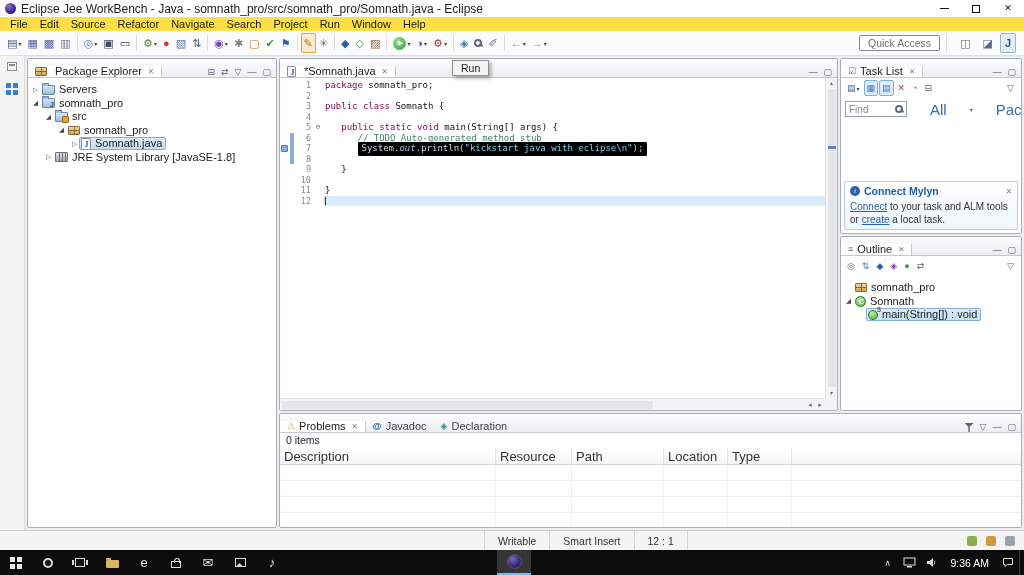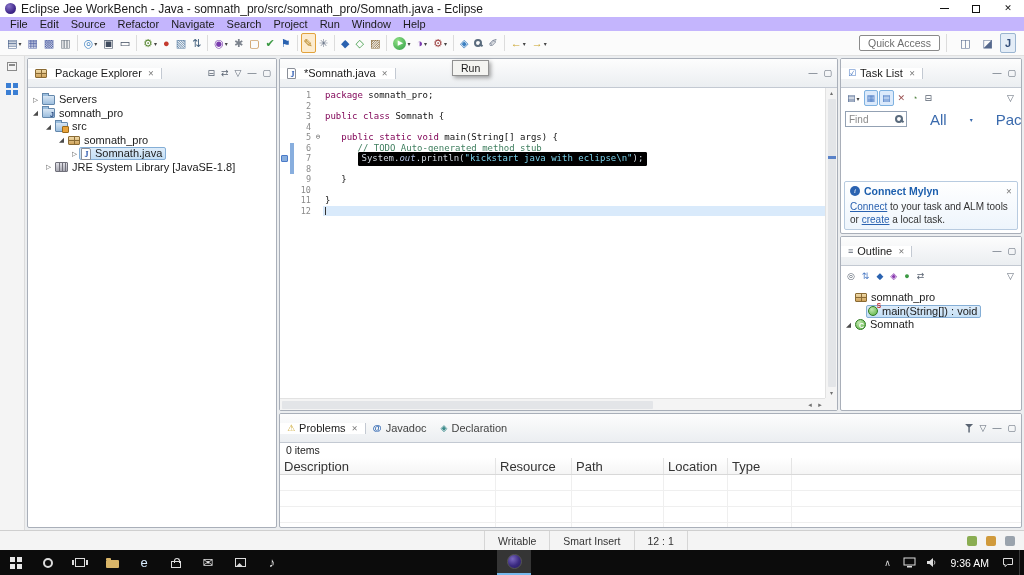--- a/index.html
+++ b/index.html
@@ -11,21 +11,21 @@
   .titlebar{height:17px;display:flex;align-items:center;background:#fff;padding-left:5px;flex:none}
   .app-icon{width:11px;height:11px;border-radius:50%;background:radial-gradient(circle at 35% 30%,#8673c8,#42298c 60%,#2c1a66);margin-right:5px;flex:none}
   .title-text{font-size:12px;white-space:nowrap}
   .win-controls{margin-left:auto;display:flex;height:100%}
   .win-btn{width:32px;height:100%;display:flex;align-items:center;justify-content:center}
   .wc-min{width:9px;height:1px;background:#111}
   .wc-max{width:8px;height:8px;border:1px solid #111}
   .wc-close{font-size:9px;color:#111;line-height:1}
 
   
-  .menubar{height:14px;display:flex;align-items:flex-end;background:#c4b5fd;padding-left:4px;flex:none}
+  .menubar{height:14px;display:flex;align-items:flex-end;background:#fde047;padding-left:4px;flex:none}
   .menu-item{padding:0 6px;font-size:11px;line-height:14px;white-space:nowrap}
 
   
   .toolbar{height:25px;display:flex;align-items:center;background:#fbfbfb;border-bottom:1px solid #e0e0e0;padding:0 4px;flex:none}
   .tb-icons{display:flex;align-items:center}
   .tbi{display:flex;align-items:center;height:20px;padding:0 2px;border:1px solid transparent;border-radius:2px}
   .tbi.pressed{background:#fcecd0;border-color:#e2a23c}
   .tbg{font-size:11px;line-height:1}
   .tbg.small{font-size:9px}
   .ddarrow{font-size:6px;color:#444;margin-left:1px}
@@ -41,21 +41,21 @@
 
   
   .main{height:474px;display:flex;background:#eceef0;flex:none}
   .leftbar{width:25px;background:#f4f4f4;border-right:1px solid #dcdcdc;display:flex;flex-direction:column;align-items:center;flex:none}
   .lb-ico1{width:10px;height:9px;border:1px solid #8a8a8a;position:relative;margin-top:6px}
   .lb-ico1::before{content:"";position:absolute;top:1px;left:1px;right:1px;height:2px;background:#8a8a8a}
   .lb-ico2{position:relative;width:12px;height:12px;margin-top:12px}
   .lb-ico2::before{content:"";position:absolute;left:0;top:0;width:5px;height:5px;background:#3b7fd4;box-shadow:7px 0 0 #3b7fd4,0 7px 0 #3b7fd4,7px 7px 0 #3b7fd4}
 
   .panel{background:#fff;border:1px solid #a9afb9;border-radius:2px;display:flex;flex-direction:column;overflow:hidden}
-  .phead{height:29px;display:flex;align-items:center;background:linear-gradient(#fdfdfd,#ebeef1);border-bottom:1px solid #c3c9d2;flex:none}
+  .phead{height:19px;display:flex;align-items:flex-end;background:linear-gradient(#fdfdfd,#ebeef1);border-bottom:1px solid #c3c9d2;flex:none}
   .ptab{display:flex;align-items:center;gap:4px;padding:0 7px;background:#fff;border-right:1px solid #c3c9d2;font-size:11px;white-space:nowrap}
   .ptab.plain{background:transparent;color:#444;border-right:none}
   .ptab-label{line-height:1}
   .tclose{font-size:7.5px;color:#777;margin-left:2px}
   .vico{font-size:9px;line-height:1}
   .hicons{margin-left:auto;display:flex;align-items:center;gap:6px;padding-right:5px}
   .hico{font-size:9px;line-height:1;color:#5a6472}
   .funnel{width:9px;height:9px;background:#5a6472;clip-path:polygon(0 0,100% 0,58% 42%,58% 100%,42% 100%,42% 42%)}
 
   .pkg{width:250px;margin:2px 1px 2px 2px;flex:none}
@@ -558,31 +558,31 @@
               </div>
             <div class="tree">
                 <div class="trow">
                   <span class="texp" style="margin-left: 3px;"></span>
                   <span class="twrap">
                     <span class="ticon ic-package"></span>
                     <span class="tlabel">somnath_pro</span>
                   </span>
                 </div>
                 <div class="trow">
+                  <span class="texp" style="margin-left: 3px;">◢</span>
+                  <span class="twrap">
+                    <span class="ticon ic-class"></span>
+                    <span class="tlabel">Somnath</span>
+                  </span>
+                </div>
+                <div class="trow">
                   <span class="texp" style="margin-left: 16px;"></span>
                   <span class="twrap tsel">
                     <span class="ticon ic-method-static"></span>
                     <span class="tlabel">main(String[]) : void</span>
-                  </span>
-                </div>
-                <div class="trow">
-                  <span class="texp" style="margin-left: 3px;">◢</span>
-                  <span class="twrap">
-                    <span class="ticon ic-class"></span>
-                    <span class="tlabel">Somnath</span>
                   </span>
                 </div>
               </div>
           </div>
         </div>
       </div>
 
       <div class="panel problems">
         <div class="phead">
           <span class="ptab">

